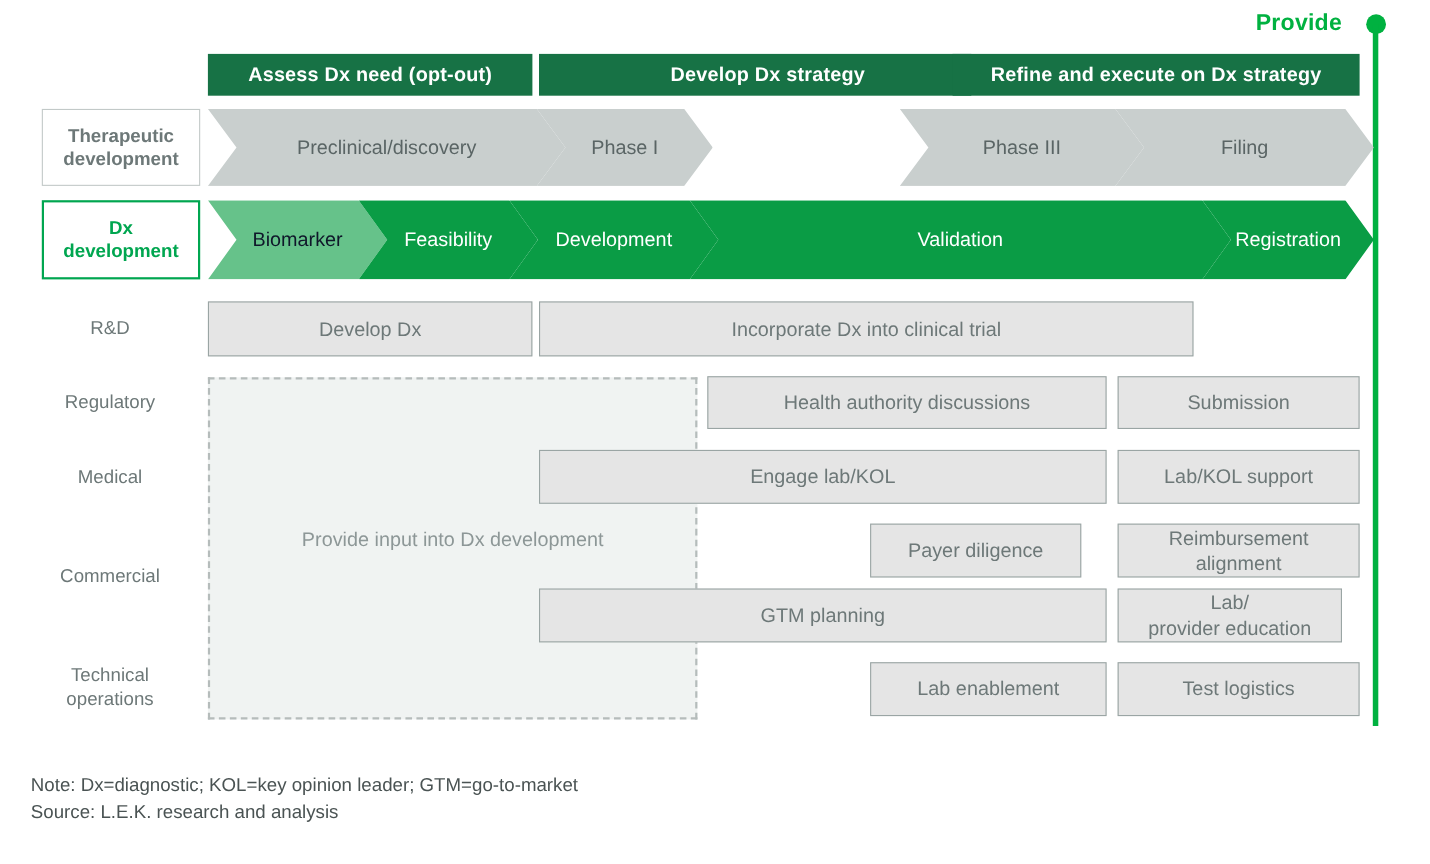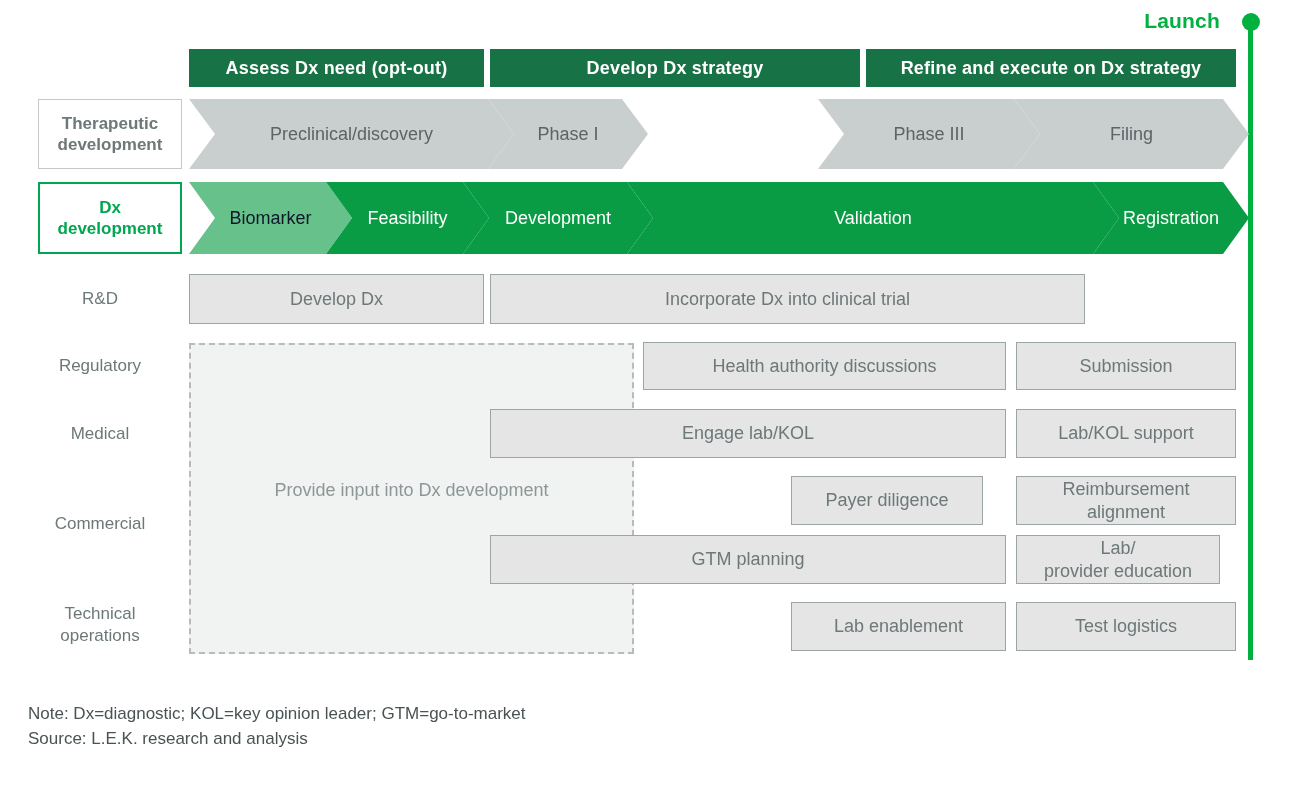--- a/index.html
+++ b/index.html
@@ -35,21 +35,21 @@
   .banner{
     position:absolute;height:38px;
     background:#177245;
     color:#ffffff;
     font-size:18px;font-weight:bold;
     display:flex;align-items:center;justify-content:center;
     text-align:center;
     letter-spacing:.2px;
   }
   #banner-0{left:189px;top:49px;width:295px;}
-  #banner-1{left:490px;top:49px;width:370px;}
+  #banner-1{left:490px;top:49px;width:370px;padding-left:23px;}
   #banner-2{left:866px;top:49px;width:370px;}
 
   
   .rowlabel{
     position:absolute;left:18px;width:164px;
     text-align:center;
     font-size:17px;color:#6d7878;
     line-height:1.3;
   }
 
@@ -119,21 +119,21 @@
     position:absolute;left:28px;top:702px;width:900px;
     font-size:17px;color:#4a5353;line-height:1.45;
   }
   #footnotes div{white-space:pre;}
 </style>
 </head>
 <body>
 
 <div class="canvas">
 
-  <div id="launch-label">Launch</div>
+  <div id="launch-label">Provide</div>
   <div id="launch-dot"></div>
   <div id="launch-line"></div>
 
   <div class="banner" id="banner-0">Assess Dx need (opt-out)</div>
   <div class="banner" id="banner-1">Develop Dx strategy</div>
   <div class="banner" id="banner-2">Refine and execute on Dx strategy</div>
 
   <div id="label-therapeutic">
     <span>
       <span>Therapeutic</span><br>

